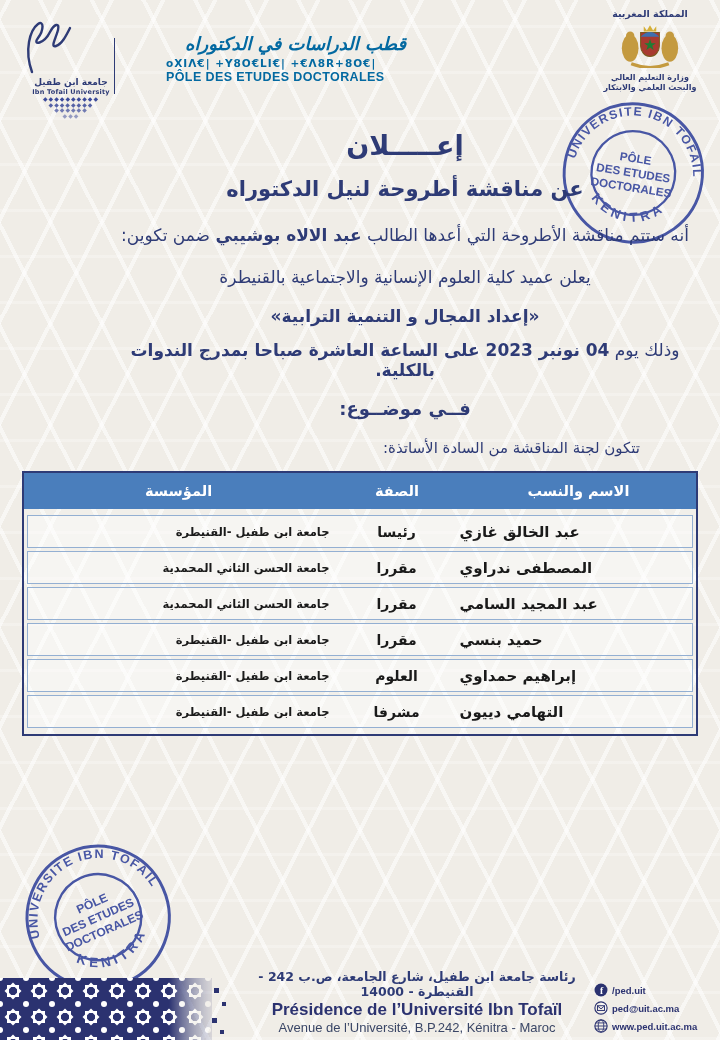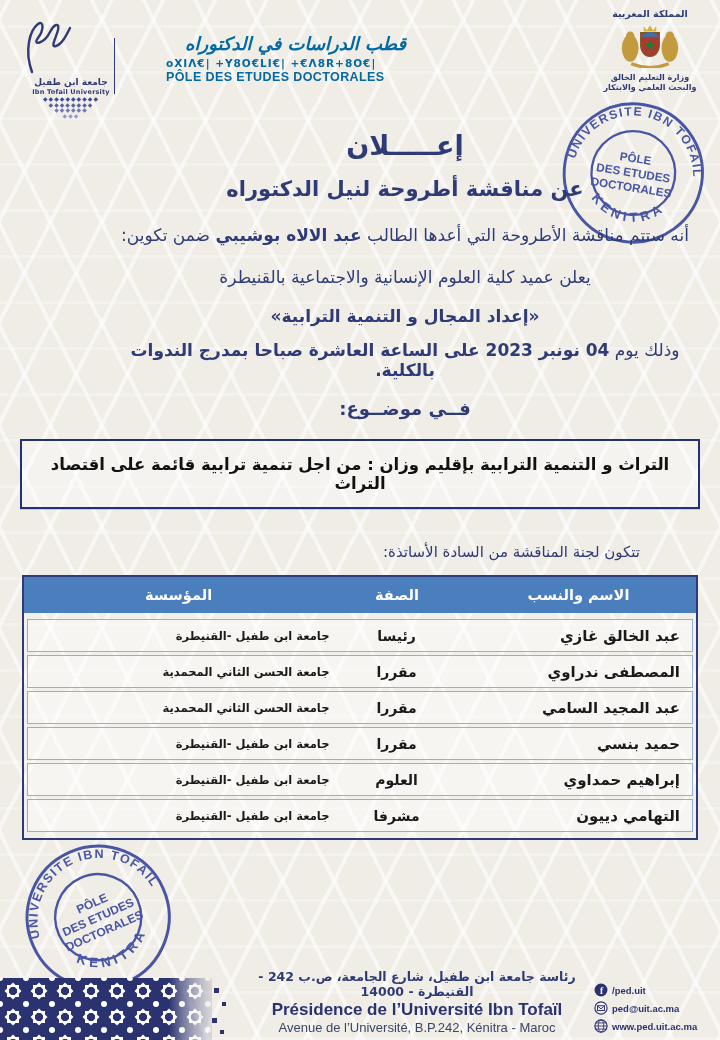--- a/index.html
+++ b/index.html
@@ -50,21 +50,21 @@
     padding:14px 8px;text-align:center;font-size:16.5px;font-weight:bold;color:#111;box-shadow:0 1px 0 rgba(0,0,0,.15);}
 
   .committee-intro{direction:rtl;text-align:right;margin:0 80px 14px 0;font-size:15px;color:#2e3b76;}
 
   
   .ctable{margin:0 22px;border:2px solid #2e3b76;background:rgba(255,255,255,.12);}
   .crow,.chead{display:grid;grid-template-columns:35% 19% 46%;direction:rtl;align-items:center;}
   .chead{background:#4a7ebc;color:#fff;font-weight:bold;font-size:14.5px;height:36px;text-align:center;}
   .crows{padding:3px 2px;}
   .crow{border:1px solid #93afd2;background:rgba(255,255,255,.38);height:31px;margin:3px 1px;}
-  .cell-name{font-weight:bold;font-size:15px;color:#1a1a1a;text-align:right;padding-right:12px;}
+  .cell-name{font-weight:bold;font-size:15px;color:#1a1a1a;text-align:left;padding-right:12px;}
   .cell-role{font-weight:bold;font-size:14px;color:#1a1a1a;text-align:center;}
   .cell-inst{font-weight:bold;font-size:11.5px;color:#1a1a1a;text-align:right;padding-right:4px;}
 
   
   .footer{position:absolute;left:0;bottom:0;width:720px;height:64px;}
   .f-pattern{position:absolute;left:0;bottom:0;}
   .f-center{position:absolute;left:238px;bottom:4px;width:358px;text-align:center;}
   .f-ar{font-size:12.5px;font-weight:bold;color:#2e3b76;direction:rtl;line-height:1.25;}
   .f-fr{font-size:17px;font-weight:bold;color:#2b3270;font-family:"Liberation Sans",sans-serif;line-height:1.2;}
   .f-ad{font-size:13px;color:#3a4666;font-family:"Liberation Sans",sans-serif;line-height:1.2;text-align:center;}
@@ -107,21 +107,21 @@
       <path d="M24 6 l3 4 3 -5 3 5 3 -4 v5 h-12 z" fill="#d4af37"></path>
       <ellipse cx="11" cy="27" rx="8" ry="13" fill="#c49a3f"></ellipse>
       <circle cx="11" cy="15" r="4" fill="#c49a3f"></circle>
       <ellipse cx="49" cy="27" rx="8" ry="13" fill="#c49a3f"></ellipse>
       <circle cx="49" cy="15" r="4" fill="#c49a3f"></circle>
       <path d="M21 12 h18 v13 a9 10 0 0 1 -18 0 z" fill="#a83a30" stroke="#7a5b1e" stroke-width="1"></path>
       <path d="M21 16 q9 -9 18 0" fill="#3f6fae"></path>
       <polygon points="30,17 32.2,23.8 39,23.8 33.5,27.8 35.6,34.4 30,30.4 24.4,34.4 26.5,27.8 21,23.8 27.8,23.8" fill="#1e7d34" transform="scale(0.62) translate(18.4,12)"></polygon>
       <path d="M12 42 q18 7 36 0" stroke="#c49a3f" stroke-width="3" fill="none"></path>
     </svg>
-    <div class="ministry" dir="rtl">وزارة التعليم الخالق</div>
+    <div class="ministry" dir="rtl">وزارة التعليم العالي</div>
     <div class="ministry" dir="rtl">والبحث العلمي والابتكار</div>
   </div>
 
   <div class="stamp stamp-right">
     <svg width="146" height="146" viewBox="0 0 150 150">
       <defs>
         <path id="tA" d="M 13,78 A 62,62 0 1 1 137,78"></path>
         <path id="bA" d="M 25,75 A 50,50 0 0 0 125,75"></path>
       </defs>
       <circle cx="75" cy="75" r="71" fill="none" stroke="#3a4a9f" stroke-width="3"></circle>
@@ -146,21 +146,20 @@
         <span>أنه ستتم مناقشة الأطروحة التي أعدها الطالب </span><b>عبد الالاه بوشيبي</b><span> ضمن تكوين:</span>
       </div>
       <div class="t-line">يعلن عميد كلية العلوم الإنسانية والاجتماعية  بالقنيطرة</div>
       <div class="t-program">«إعداد المجال و التنمية الترابية»</div>
       <div class="t-date">
         <span>وذلك يوم </span><b>04 نونبر 2023 على الساعة  العاشرة صباحا بمدرج  الندوات بالكلية.</b>
       </div>
       <div class="t-subject">فــي موضــوع:</div>
     </div>
 
-    <div class="thesis-box" dir="rtl">التراث و التنمية الترابية بإقليم وزان : من اجل تنمية ترابية قائمة على اقتصاد التراث</div>
 
     <div class="committee-intro">تتكون لجنة المناقشة من السادة الأساتذة:</div>
 
     <div class="ctable">
       <div class="chead">
         <div>الاسم والنسب</div>
         <div>الصفة</div>
         <div>المؤسسة</div>
       </div>
       <div class="crows">

